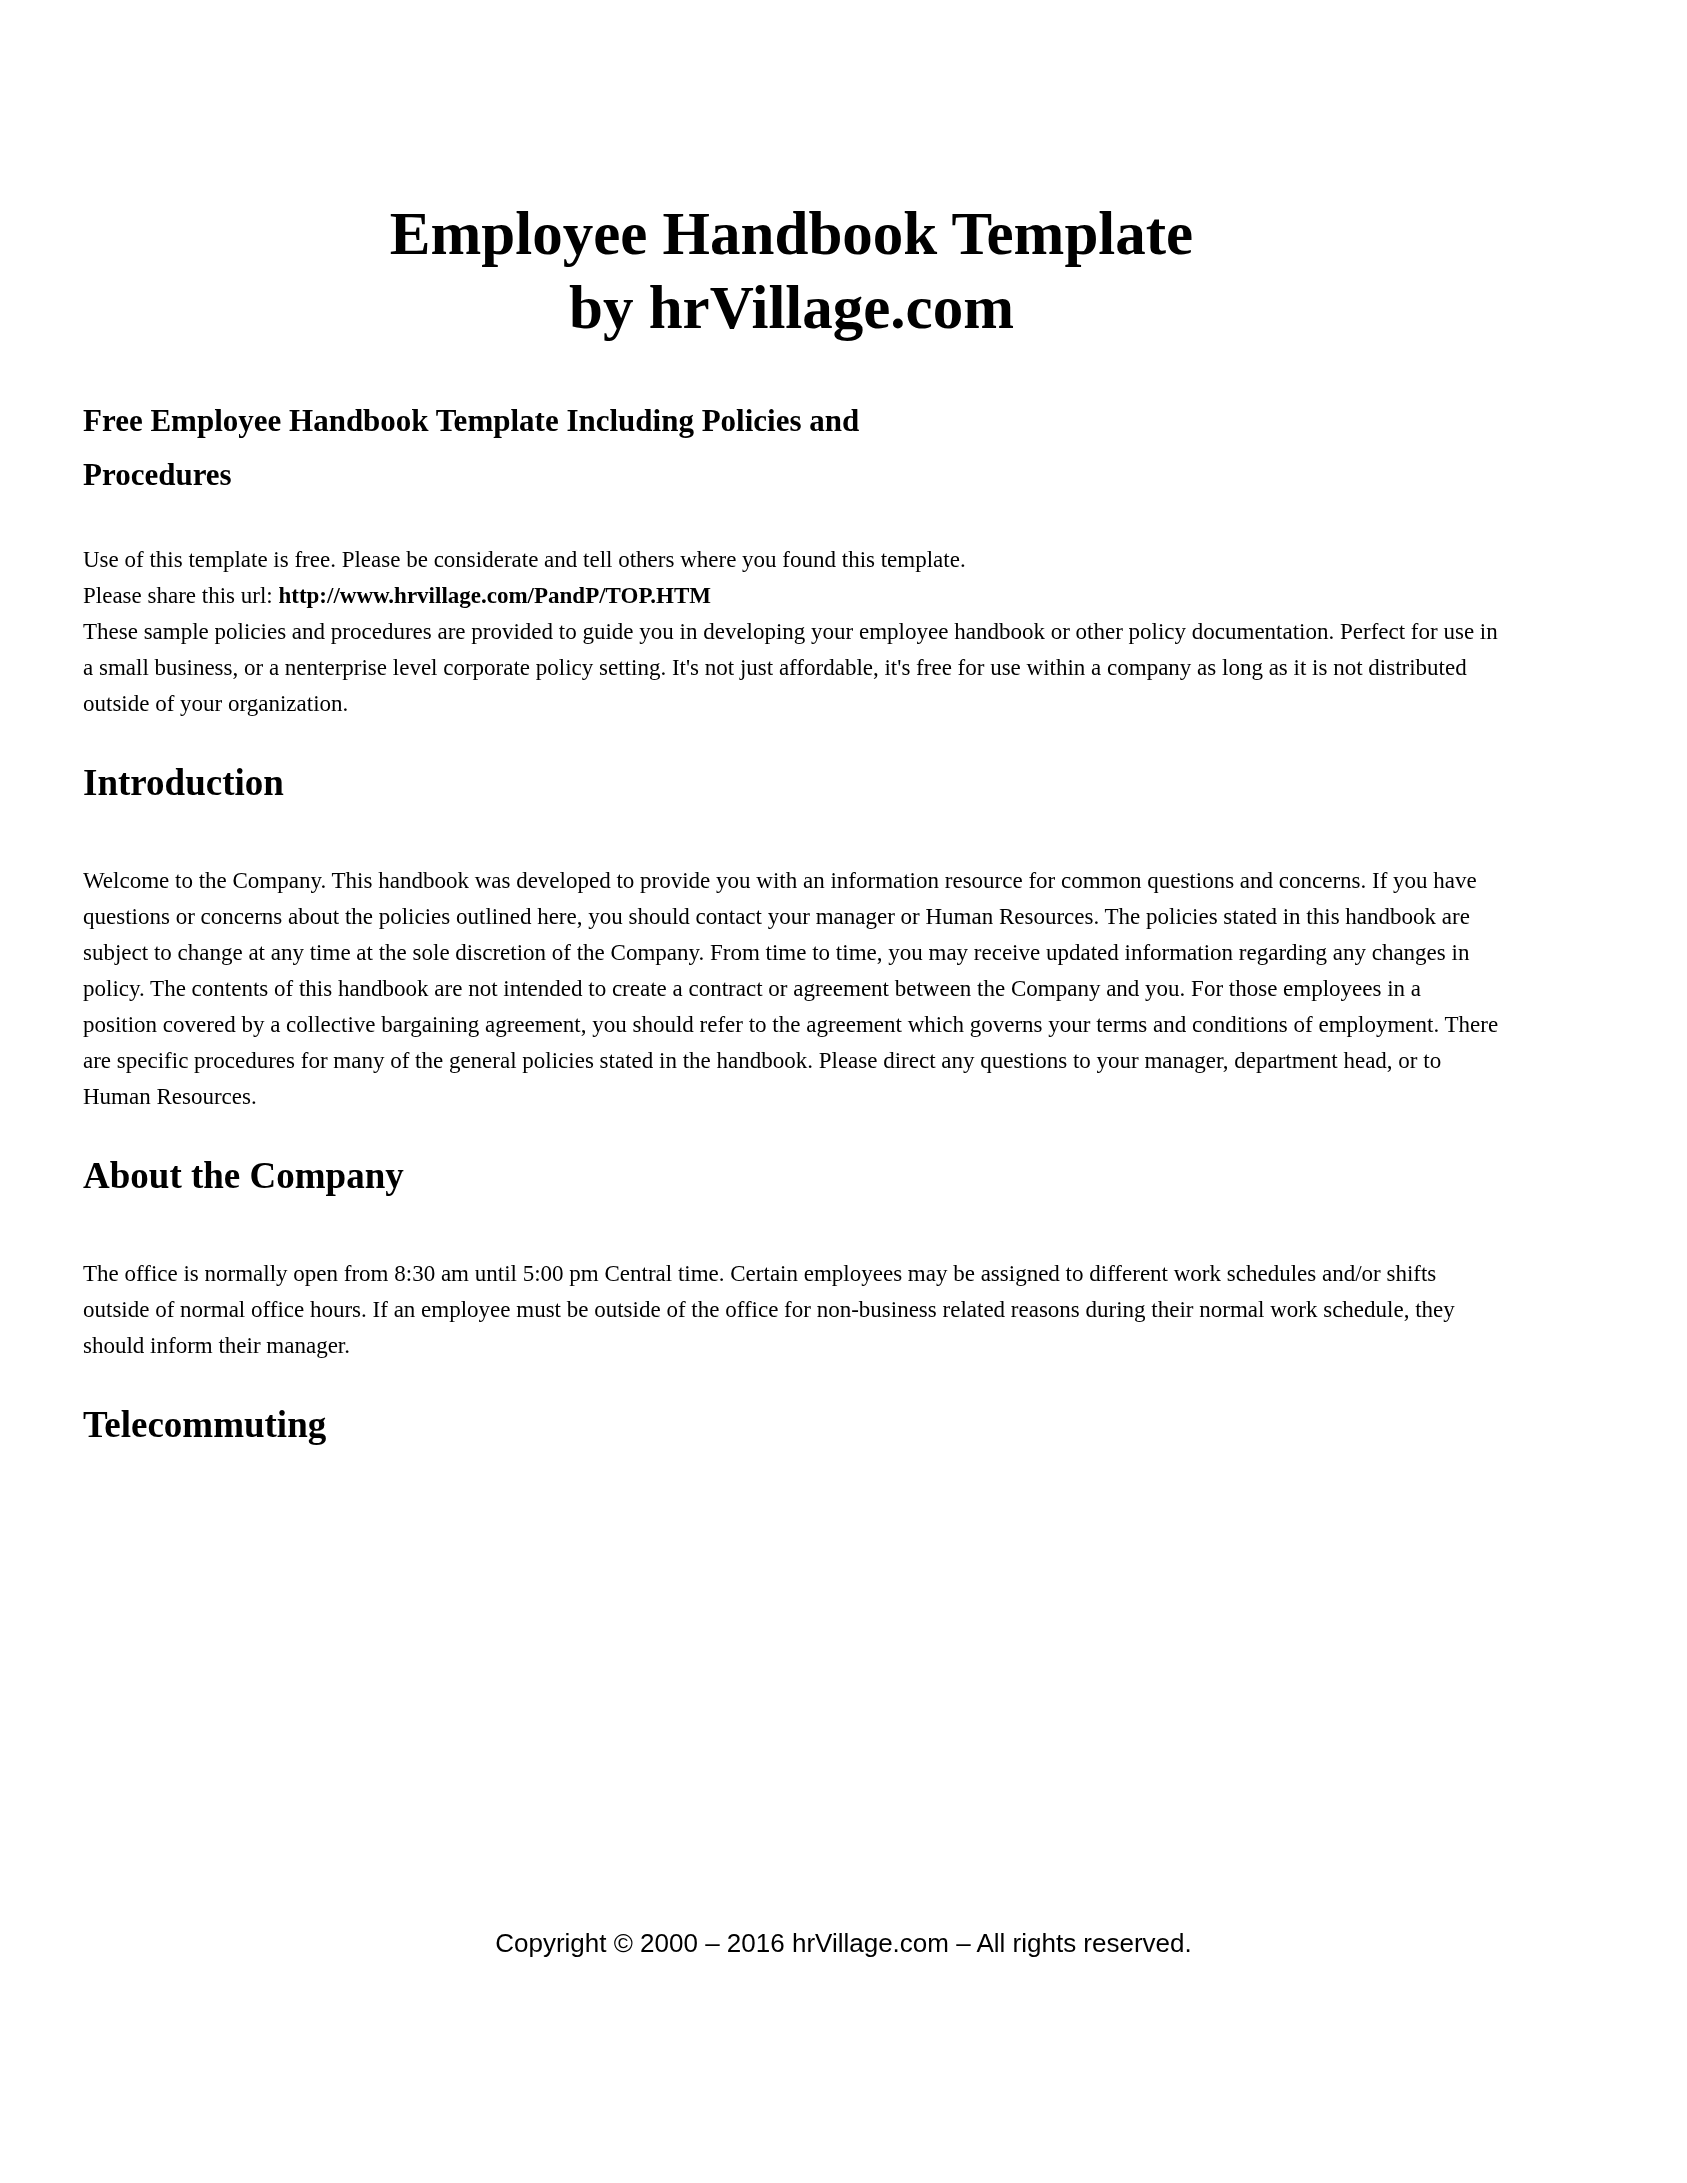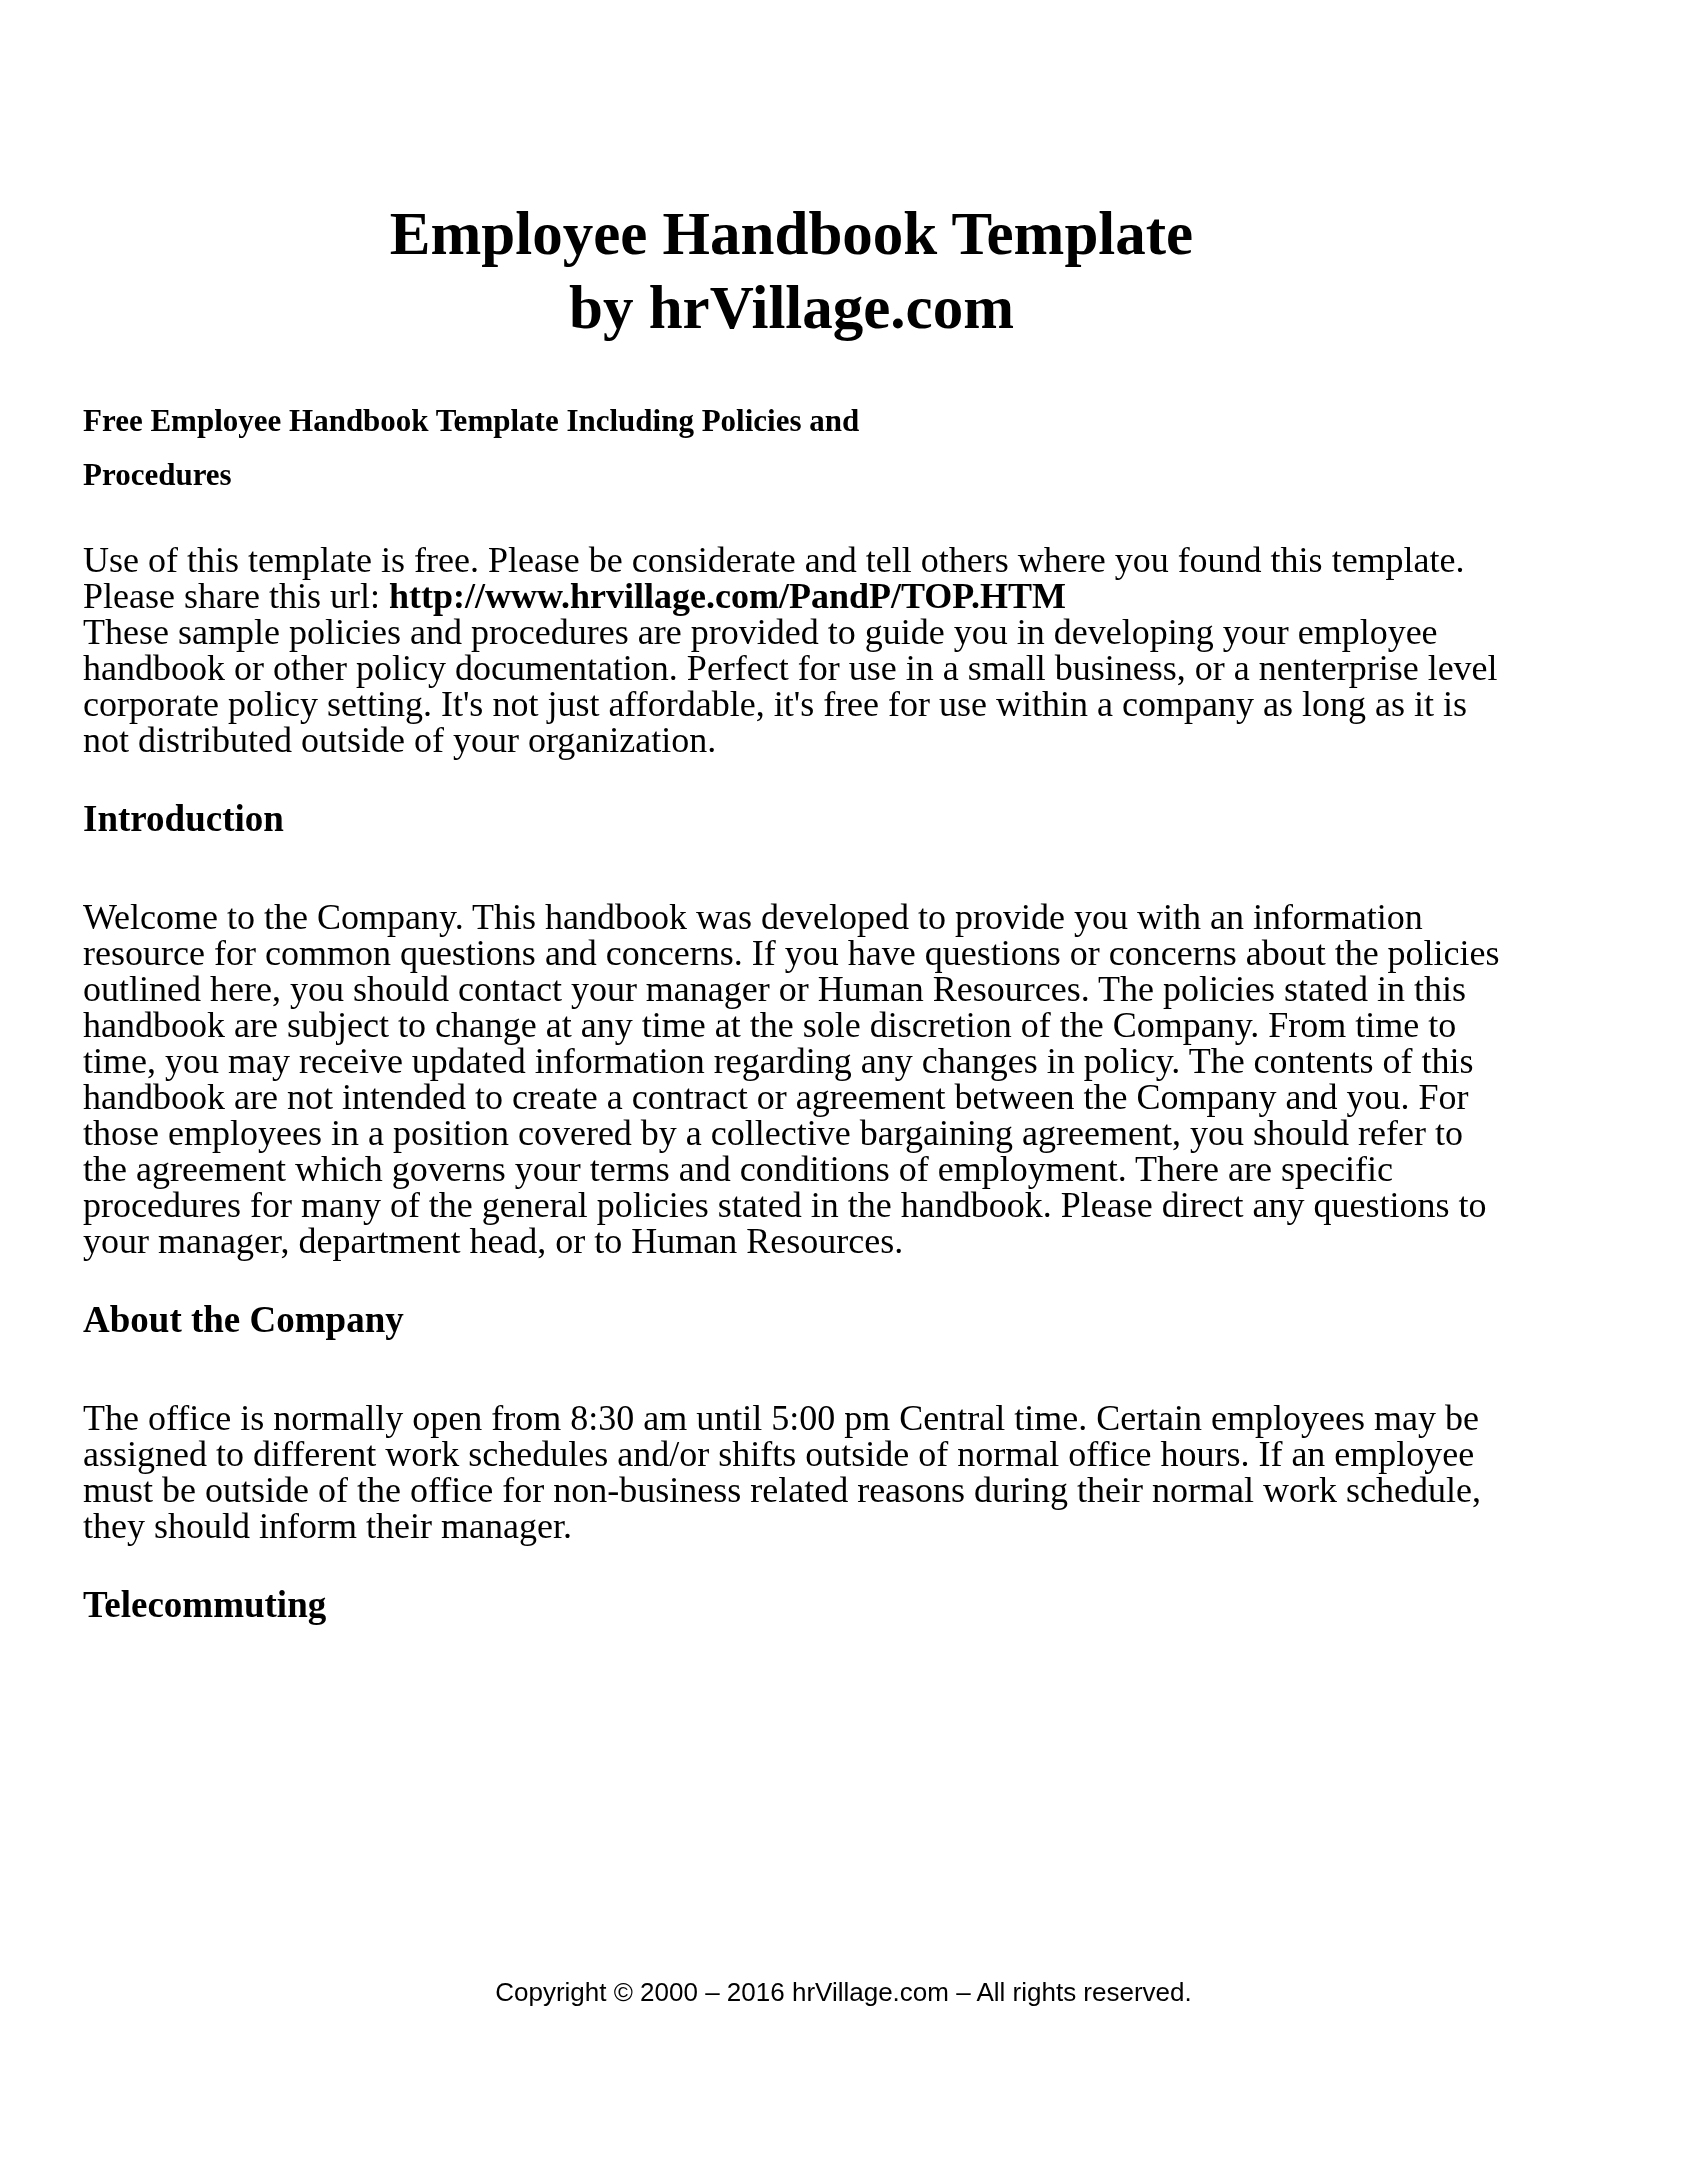--- a/index.html
+++ b/index.html
@@ -33,38 +33,38 @@
   }
   .main-heading {
     margin: 0 0 40px 0;
     font-weight: 700;
     font-size: 31px;
     line-height: 54px;
     white-space: pre-line;
   }
   p.body {
     margin: 0 0 39px 0;
-    font-size: 36px;
+    font-size: 23px;
     line-height: 36px;
   }
   .pre {
     white-space: pre-line;
   }
   h3.sec {
     margin: 0 0 58px 0;
     font-weight: 700;
     font-size: 37px;
     line-height: 44px;
   }
   .bold-url {
     font-weight: 700;
   }
   .footer {
     position: absolute;
-    top: 1977px;
+    top: 1928px;
     left: 0;
     width: 100%;
     text-align: center;
     font-family: "Liberation Sans", sans-serif;
     font-size: 26px;
     line-height: 31px;
     color: #000000;
   }
 </style>
 </head>

